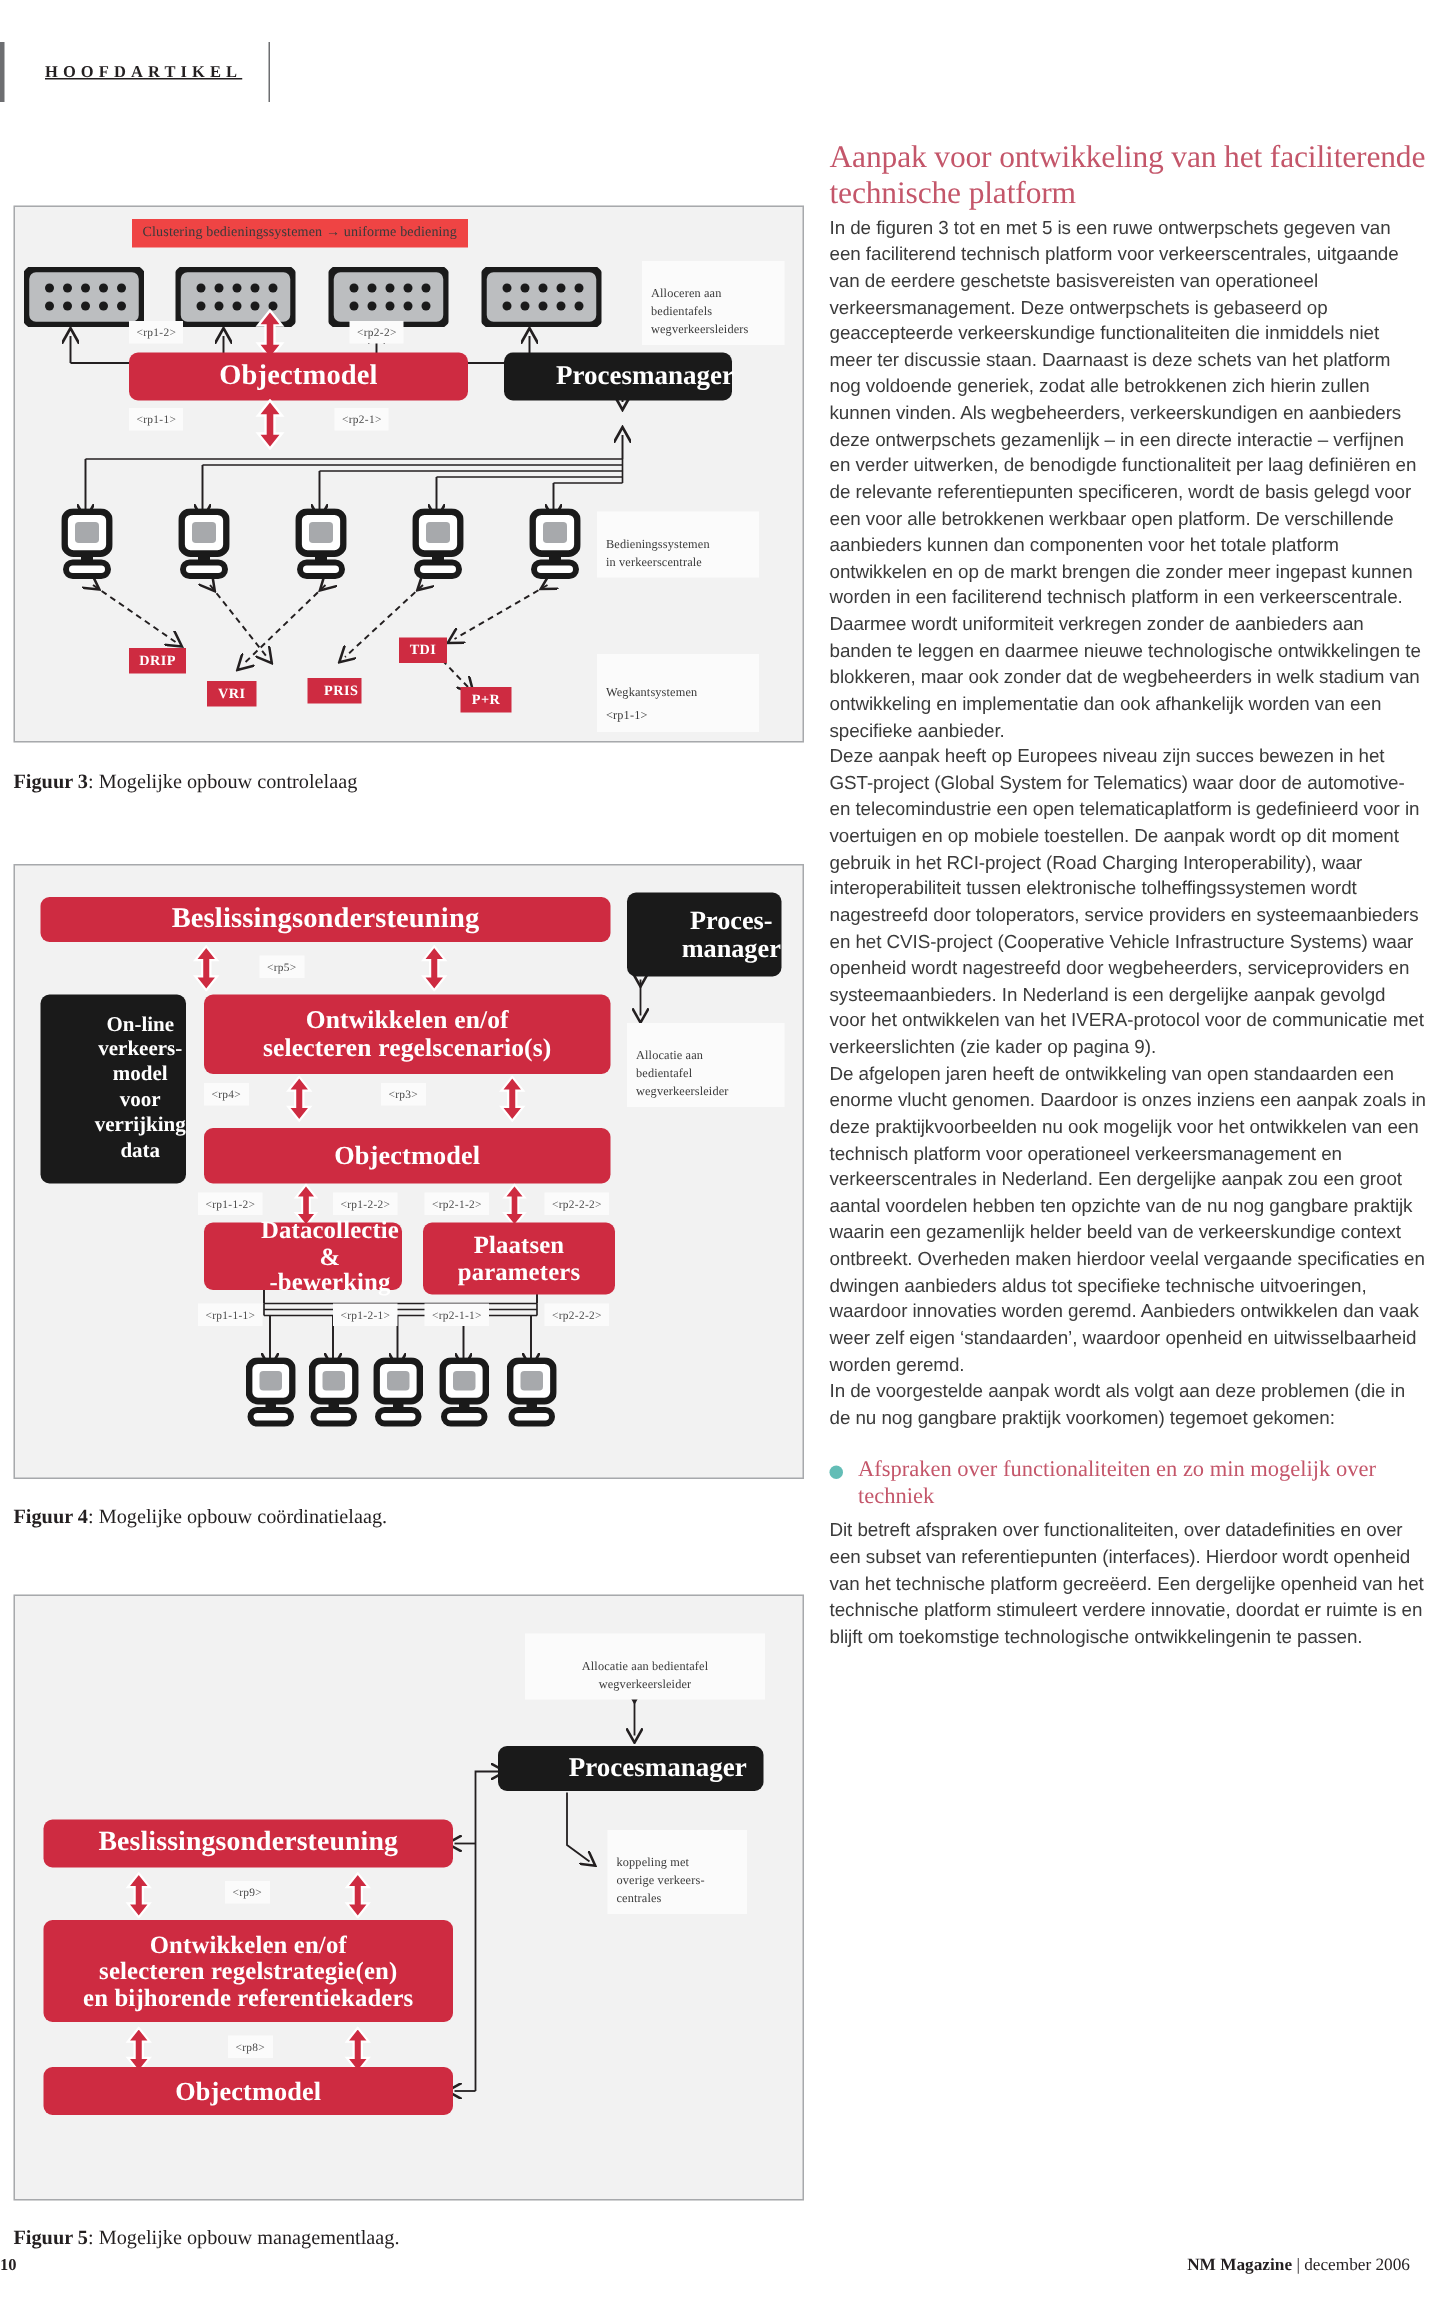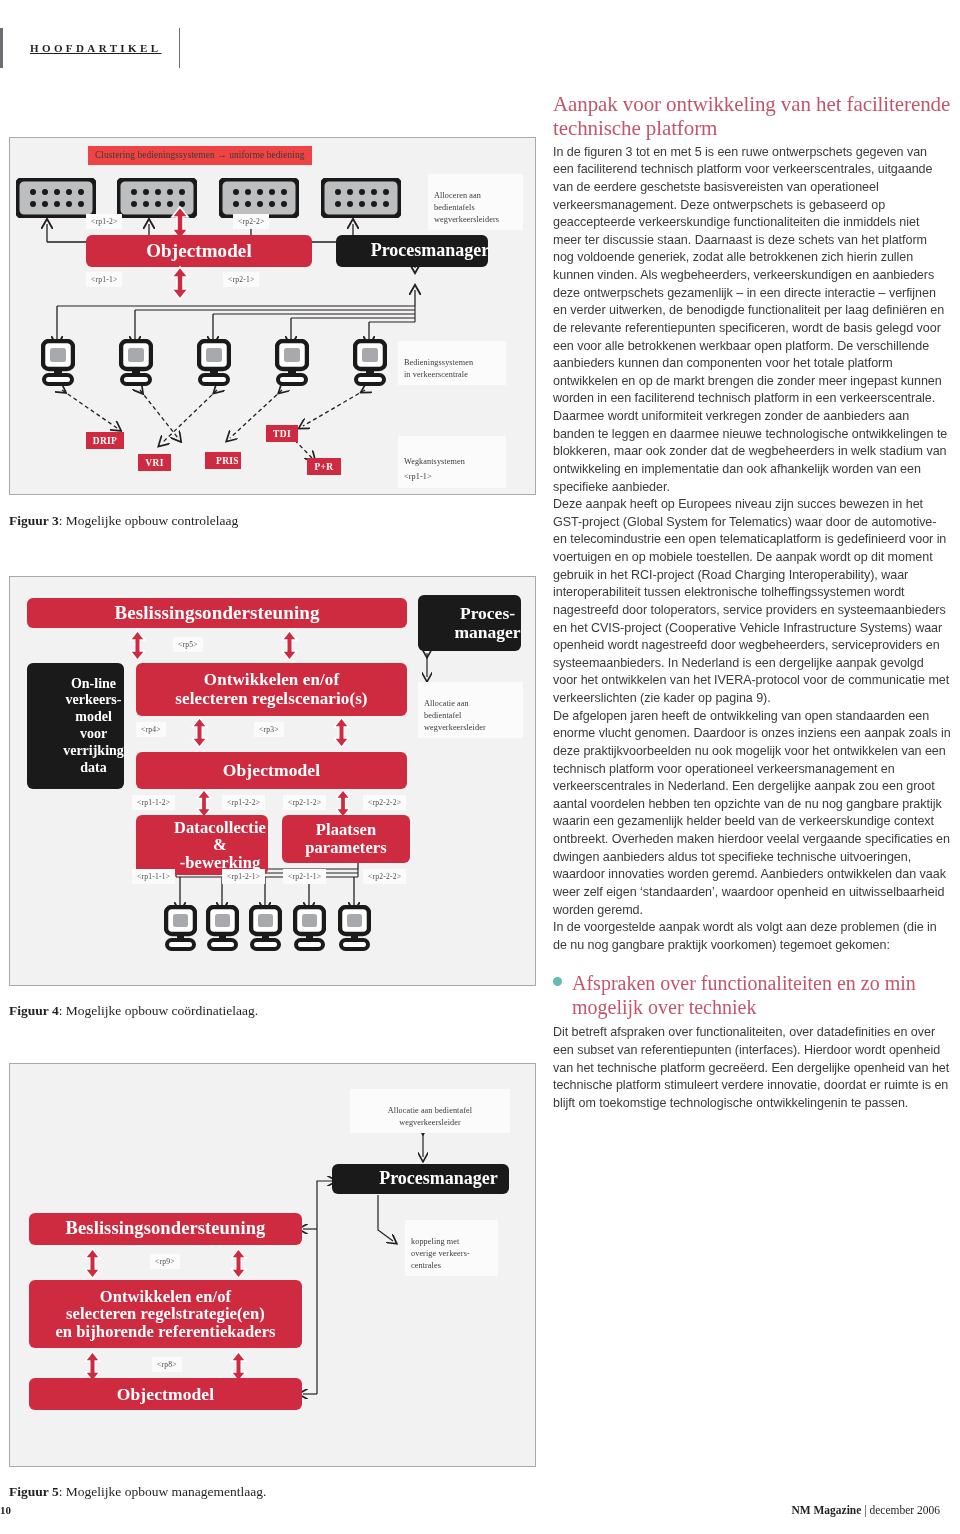--- a/index.html
+++ b/index.html
@@ -77,21 +77,21 @@
   .bullet-head {
     display:flex; gap:10px; align-items:flex-start;
     margin-top:17px;
   }
   .bullet-dot {
     width:9px; height:9px; border-radius:50%; background:#63bdb6;
     flex:0 0 auto; margin-top:6px;
   }
   .bullet-title {
     font-family:"Liberation Serif", serif; color:#c4566a;
-    font-size:20px; line-height:1.2; font-weight:400;
+    font-size:15px; line-height:1.2; font-weight:400;
   }
   .after-bullet { margin-top:5px; }
 
   
   .pagenum {
     position:absolute; left:0; bottom:18px;
     font-family:"Liberation Serif", serif; font-size:11px; font-weight:700; color:#231f20;
   }
   .footer-right {
     position:absolute; right:20px; bottom:18px;
@@ -418,21 +418,21 @@
     <span>&lt;rp2-2-2&gt;</span></div>
   <div style="position:absolute; left:185px; top:212px;">
     <svg width="18" height="29" viewBox="0 0 20 34">
       <path d="M10 1 L18 11 L13 11 L13 23 L18 23 L10 33 L2 23 L7 23 L7 11 L2 11 Z" fill="#ce2b41" stroke="#fff" stroke-width="1.6"></path>
       </svg></div>
   <div style="position:absolute; left:324px; top:212px;">
     <svg width="18" height="29" viewBox="0 0 20 34">
       <path d="M10 1 L18 11 L13 11 L13 23 L18 23 L10 33 L2 23 L7 23 L7 11 L2 11 Z" fill="#ce2b41" stroke="#fff" stroke-width="1.6"></path>
       </svg></div>
 
-  <div class="rbox" style="left:126px; top:238px; width:132px; height:60px; font-size:16.5px; white-space:pre-line;padding-left:36px;">
+  <div class="rbox" style="left:126px; top:238px; width:132px; height:45px; font-size:16.5px; white-space:pre-line;padding-left:36px;">
     <span>Datacollectie &amp;
 -bewerking</span>
   </div>
   <div class="rbox" style="left:272px; top:238px; width:128px; height:48px; font-size:16.5px; white-space:pre-line;">
     <span>Plaatsen
 parameters</span>
   </div>
 
   <div class="rplabel" style="left:122px; top:292px;">
     <span>&lt;rp1-1-1&gt;</span></div>

